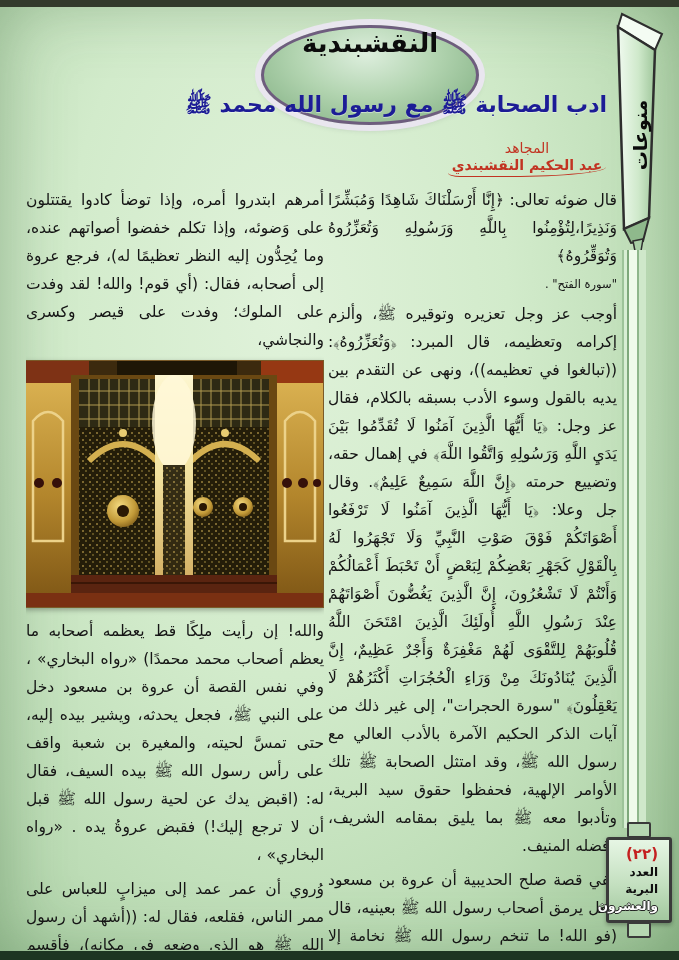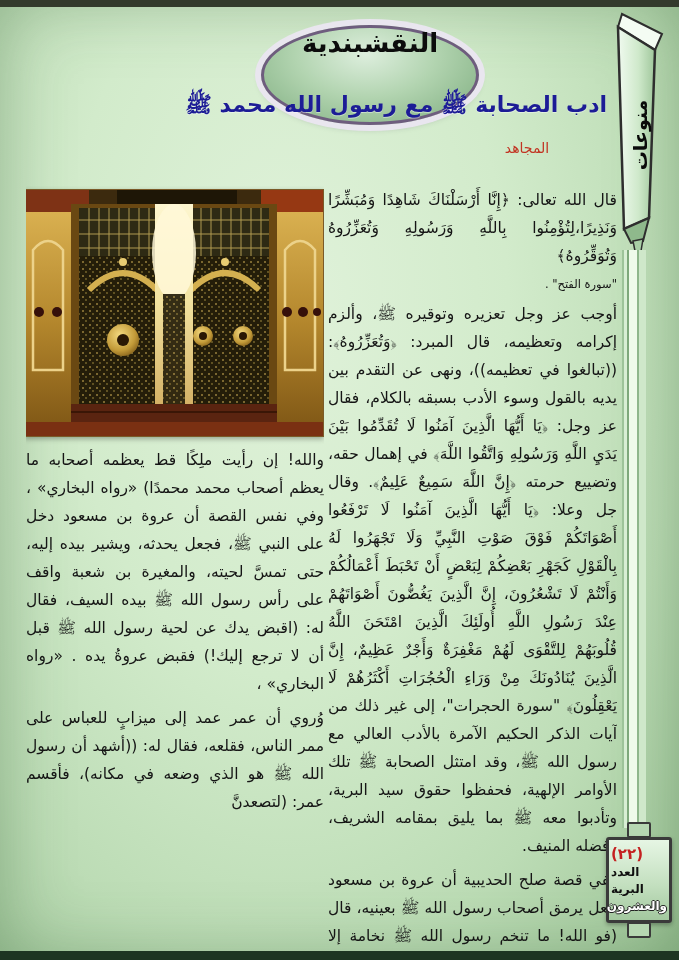--- a/index.html
+++ b/index.html
@@ -64,21 +64,21 @@
     position:absolute;right:33px;top:250px;width:24px;height:578px;
     background:linear-gradient(90deg,#9dc399 0 2px,#d8eed4 2px 5px,#7ea87b 5px 7px,#effbea 7px 15px,#8fb78b 15px 17px,#cfe8ca 17px 24px);
   }
 
   
   .issue-badge{position:absolute;right:7px;bottom:22px;width:66px;}
   .issue-tab{width:20px;height:12px;margin:0 auto;background:#b6d7b2;border:2px solid #3a3a3a;border-radius:2px;}
   .issue-box{
     border:3px solid #3a3a3a;border-radius:3px;
     background:linear-gradient(180deg,#e6f6e4 0%,#c4e0c0 55%,#a3c89f 100%);
-    padding:5px 2px;text-align:left;margin:-1px 0;
+    padding:5px 11px;text-align:right;margin:-1px 0;
     box-shadow:0 2px 4px rgba(0,0,0,.3);
   }
   .issue-num{color:#c42020;font-weight:bold;font-size:15px;line-height:19px;}
   .issue-line{font-weight:bold;font-size:12px;color:#101010;line-height:17px;}
   .issue-line.outlined{color:#fff;text-shadow:-1px 0 #222,1px 0 #222,0 -1px #222,0 1px #222;}
 </style>
 </head>
 <body>
 
 <div class="page-bg"></div>
@@ -86,30 +86,34 @@
 <div class="strip-bottom"></div>
 
 <div class="masthead">
   <span>النقشبندية</span>
 </div>
 
 <div class="article-title">ادب الصحابة ﷺ مع رسول الله محمد ﷺ</div>
 
 <div class="author">
   <div class="honorific">المجاهد</div>
+  <div><span class="name">عبد الحكيم النقشبندي</span></div>
 </div>
 
 <div class="col col-right">
-    <p class="para body">قال الله تعالى: ﴿إِنَّا أَرْسَلْنَاكَ شَاهِدًا وَمُبَشِّرًا وَنَذِيرًا،لِتُؤْمِنُوا بِاللَّهِ وَرَسُولِهِ وَتُعَزِّرُوهُ وَتُوَقِّرُوهُ﴾</p>
+    <p class="para body">قال ضوئه تعالى: ﴿إِنَّا أَرْسَلْنَاكَ شَاهِدًا وَمُبَشِّرًا وَنَذِيرًا،لِتُؤْمِنُوا بِاللَّهِ وَرَسُولِهِ وَتُعَزِّرُوهُ وَتُوَقِّرُوهُ﴾</p>
     <p class="para note">"سورة الفتح" .</p>
     <p class="para body">أوجب عز وجل تعزيره وتوقيره ﷺ، وألزم إكرامه وتعظيمه، قال المبرد: ﴿وَتُعَزِّرُوهُ﴾: ((تبالغوا في تعظيمه))، ونهى عن التقدم بين يديه بالقول وسوء الأدب بسبقه بالكلام، فقال عز وجل: ﴿يَا أَيُّهَا الَّذِينَ آمَنُوا لَا تُقَدِّمُوا بَيْنَ يَدَيِ اللَّهِ وَرَسُولِهِ وَاتَّقُوا اللَّهَ﴾ في إهمال حقه، وتضييع حرمته ﴿إِنَّ اللَّهَ سَمِيعٌ عَلِيمٌ﴾. وقال جل وعلا: ﴿يَا أَيُّهَا الَّذِينَ آمَنُوا لَا تَرْفَعُوا أَصْوَاتَكُمْ فَوْقَ صَوْتِ النَّبِيِّ وَلَا تَجْهَرُوا لَهُ بِالْقَوْلِ كَجَهْرِ بَعْضِكُمْ لِبَعْضٍ أَنْ تَحْبَطَ أَعْمَالُكُمْ وَأَنْتُمْ لَا تَشْعُرُونَ، إِنَّ الَّذِينَ يَغُضُّونَ أَصْوَاتَهُمْ عِنْدَ رَسُولِ اللَّهِ أُولَئِكَ الَّذِينَ امْتَحَنَ اللَّهُ قُلُوبَهُمْ لِلتَّقْوَى لَهُمْ مَغْفِرَةٌ وَأَجْرٌ عَظِيمٌ، إِنَّ الَّذِينَ يُنَادُونَكَ مِنْ وَرَاءِ الْحُجُرَاتِ أَكْثَرُهُمْ لَا يَعْقِلُونَ﴾ "سورة الحجرات"، إلى غير ذلك من آيات الذكر الحكيم الآمرة بالأدب العالي مع رسول الله ﷺ، وقد امتثل الصحابة ﷺ تلك الأوامر الإلهية، فحفظوا حقوق سيد البرية، وتأدبوا معه ﷺ بما يليق بمقامه الشريف، وفضله المنيف.</p>
     <p class="para body">ففي قصة صلح الحديبية أن عروة بن مسعود جعل يرمق أصحاب رسول الله ﷺ بعينيه، قال (فو الله! ما تنخم رسول الله ﷺ نخامة إلا وقعت في كف رجل منهم، فدلك بها وجهه وجلده، وإذا</p>
   </div>
 
 <div class="col col-left">
+  <div>
+      <p class="para body">أمرهم ابتدروا أمره، وإذا توضأ كادوا يقتتلون على وَضوئه، وإذا تكلم خفضوا أصواتهم عنده، وما يُحِدُّون إليه النظر تعظيمًا له)، فرجع عروة إلى أصحابه، فقال: (أي قوم! والله! لقد وفدت على الملوك؛ وفدت على قيصر وكسرى والنجاشي،</p>
+    </div>
 
   <svg class="gate-figure" viewBox="0 0 298 246" xmlns="http://www.w3.org/2000/svg">
     <defs>
       <linearGradient id="gold" x1="0" y1="0" x2="0" y2="1">
         <stop offset="0" stop-color="#d9b050"></stop>
           <stop offset="0.5" stop-color="#b3862c"></stop>
           <stop offset="1" stop-color="#7c5414"></stop>
       </linearGradient>
       <linearGradient id="glare" x1="0" y1="0" x2="0" y2="1">
         <stop offset="0" stop-color="#fdf6cf"></stop>

